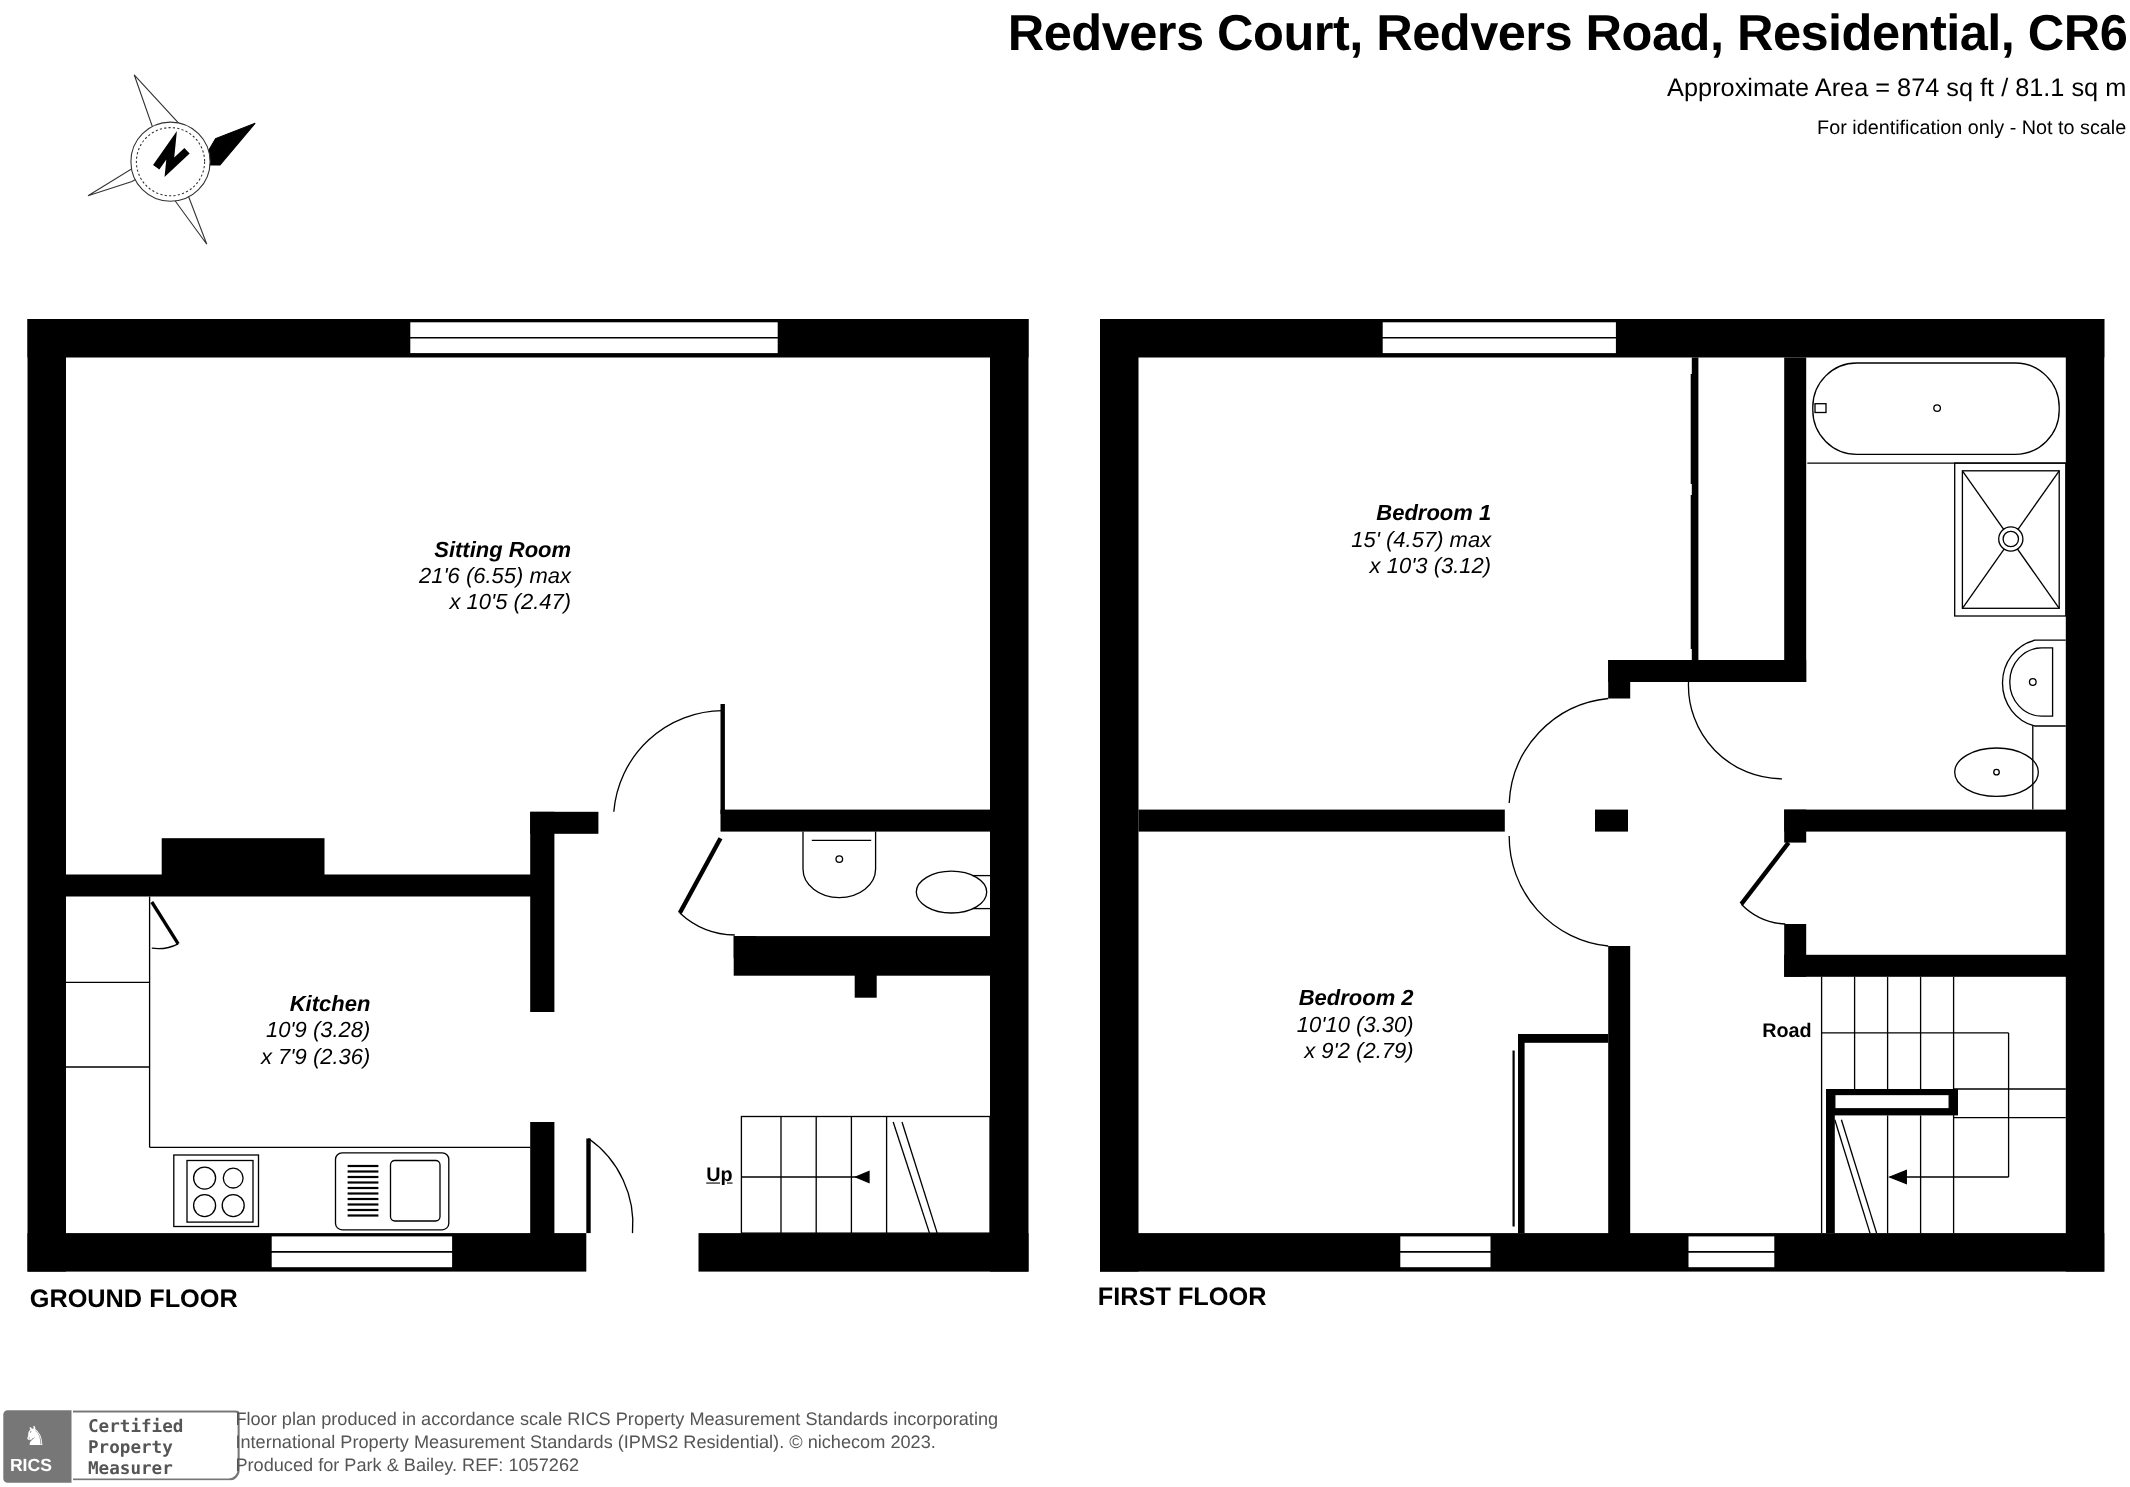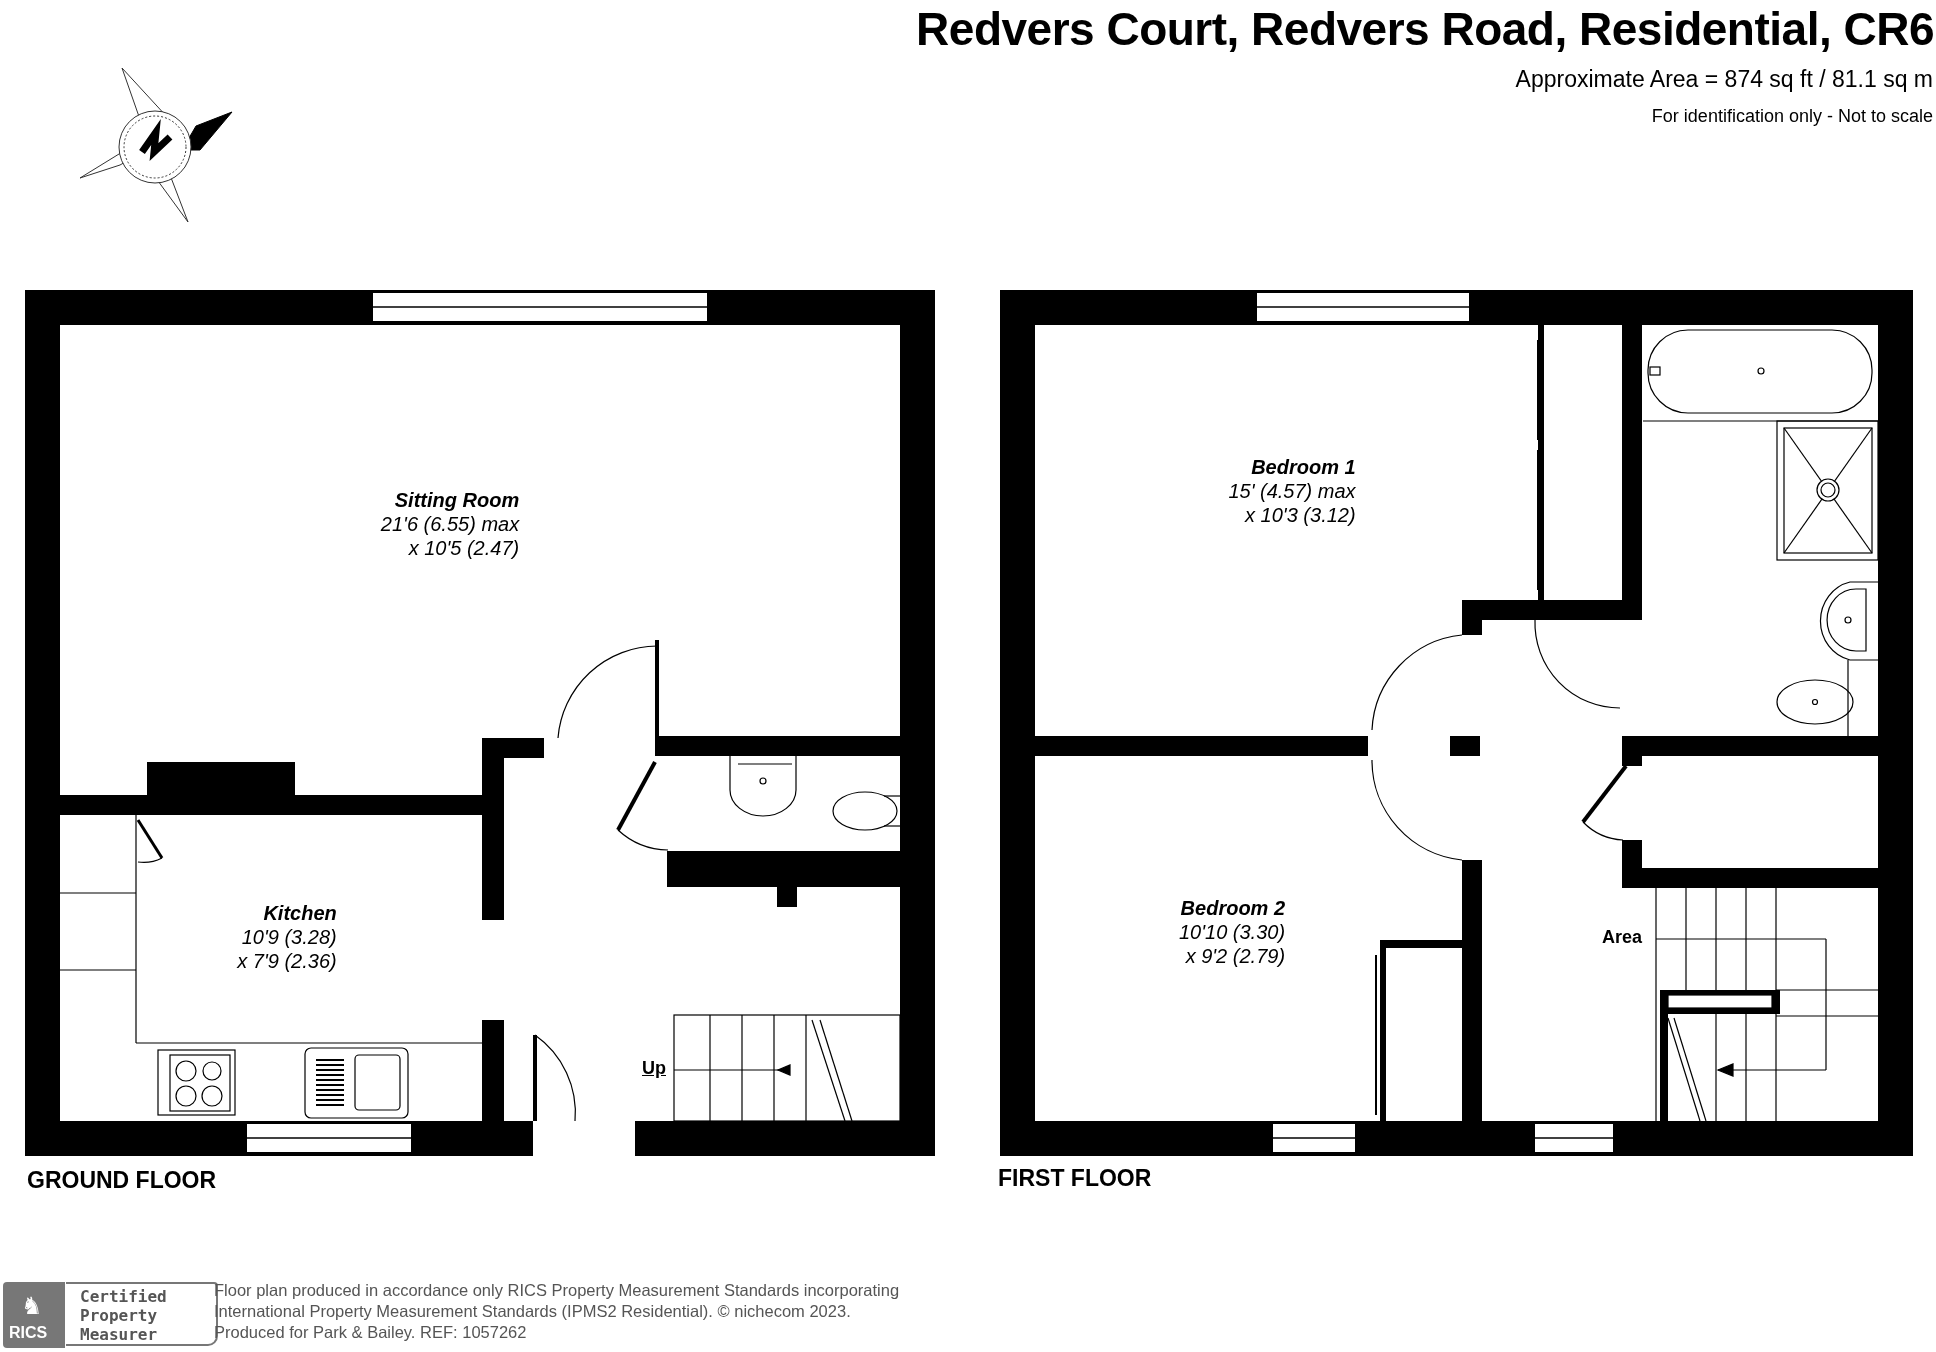--- a/index.html
+++ b/index.html
@@ -223,28 +223,28 @@
   <div>15' (4.57) max</div>
   <div>x 10'3 (3.12)</div>
 </div>
 <div class="room-label" style="left:1232px;top:896px;">
   <div class="rname">Bedroom 2</div>
   <div>10'10 (3.30)</div>
   <div>x 9'2 (2.79)</div>
 </div>
 
 <div class="stair-label" style="left:642px;top:1058px;text-decoration:underline;">Up</div>
-<div class="stair-label" style="left:1602px;top:927px;">Area</div>
+<div class="stair-label" style="left:1602px;top:927px;">Road</div>
 
 <div class="rics-logo">
   <span class="lion">♞</span>
   <span class="rtxt">RICS</span>
 </div>
 <div class="rics-badge">
   <div>Certified</div>
   <div>Property</div>
   <div>Measurer</div>
 </div>
 <div class="footer-text">
-  <div>Floor plan produced in accordance only RICS Property Measurement Standards incorporating</div>
+  <div>Floor plan produced in accordance scale RICS Property Measurement Standards incorporating</div>
   <div>International Property Measurement Standards (IPMS2 Residential).   © nichecom 2023.</div>
   <div>Produced for Park &amp; Bailey.   REF:  1057262</div>
 </div>
 
 </body></html>

